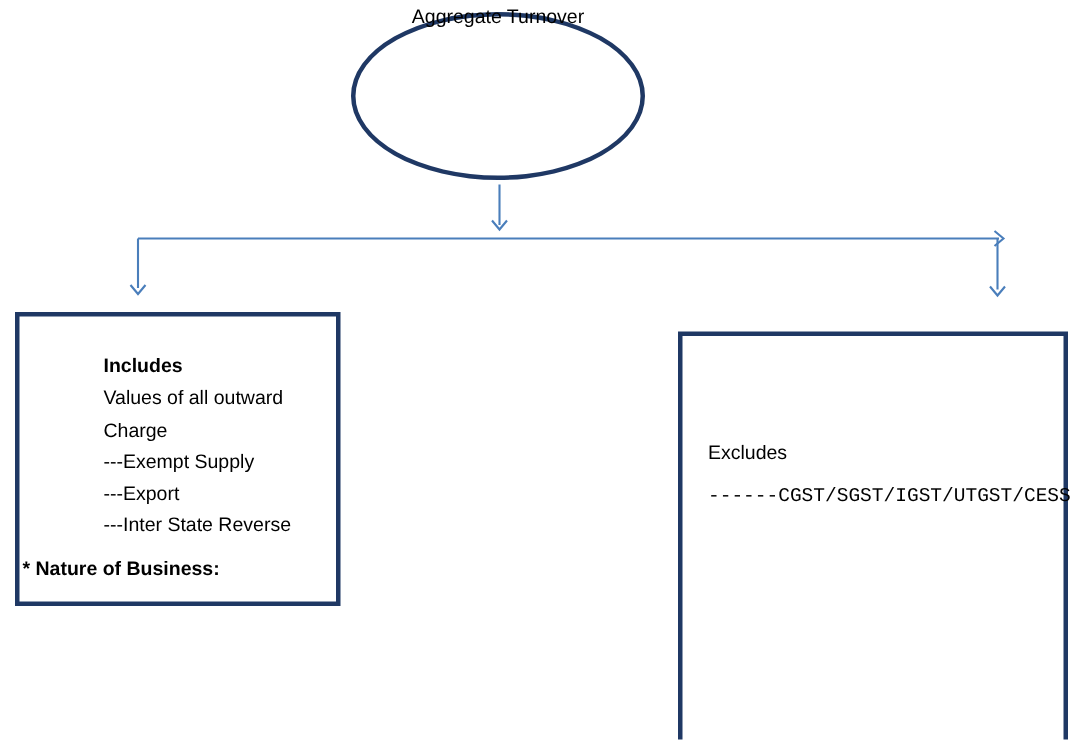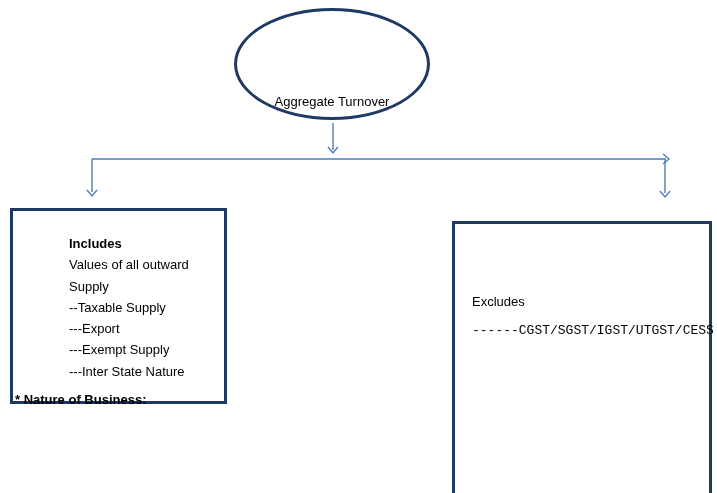--- a/index.html
+++ b/index.html
@@ -33,21 +33,21 @@
     fill: none;
   }
   .ellipse {
     position: absolute;
     left: 234px; top: 8px;
     width: 196px; height: 112px;
     border: 3px solid var(--shape-border);
     border-radius: 50%;
     background: var(--bg);
     display: flex;
-    align-items: flex-end;
+    align-items: flex-start;
     justify-content: center;
   }
   .ellipse-label {
     font-size: 13px;
     transform: translateY(-8px);
     white-space: nowrap;
   }
   .box {
     position: absolute;
     border: 3px solid var(--shape-border);
@@ -99,25 +99,24 @@
   </svg>
 
   <div class="ellipse">
     <span class="ellipse-label">Aggregate Turnover</span>
   </div>
 
   <div class="box box-left">
     <div class="lines">
       <div class="line bold">Includes</div>
       <div class="line">Values of all outward</div>
-      <div class="line">Supply</div>
-      <div class="line">--Taxable Supply</div>
+      <div class="line">Charge</div>
+      <div class="line">---Exempt Supply</div>
       <div class="line">---Export</div>
-      <div class="line">---Exempt Supply</div>
-      <div class="line">---Inter State Nature</div>
+      <div class="line">---Inter State Reverse</div>
     </div>
     <div class="nature line">* Nature of Business:</div>
   </div>
 
   <div class="box box-right">
     <div class="excludes-title line">Excludes</div>
     <div class="cgst-line line">------CGST/SGST/IGST/UTGST/CESS</div>
     <div class="inward-para">
     </div>
   </div>

